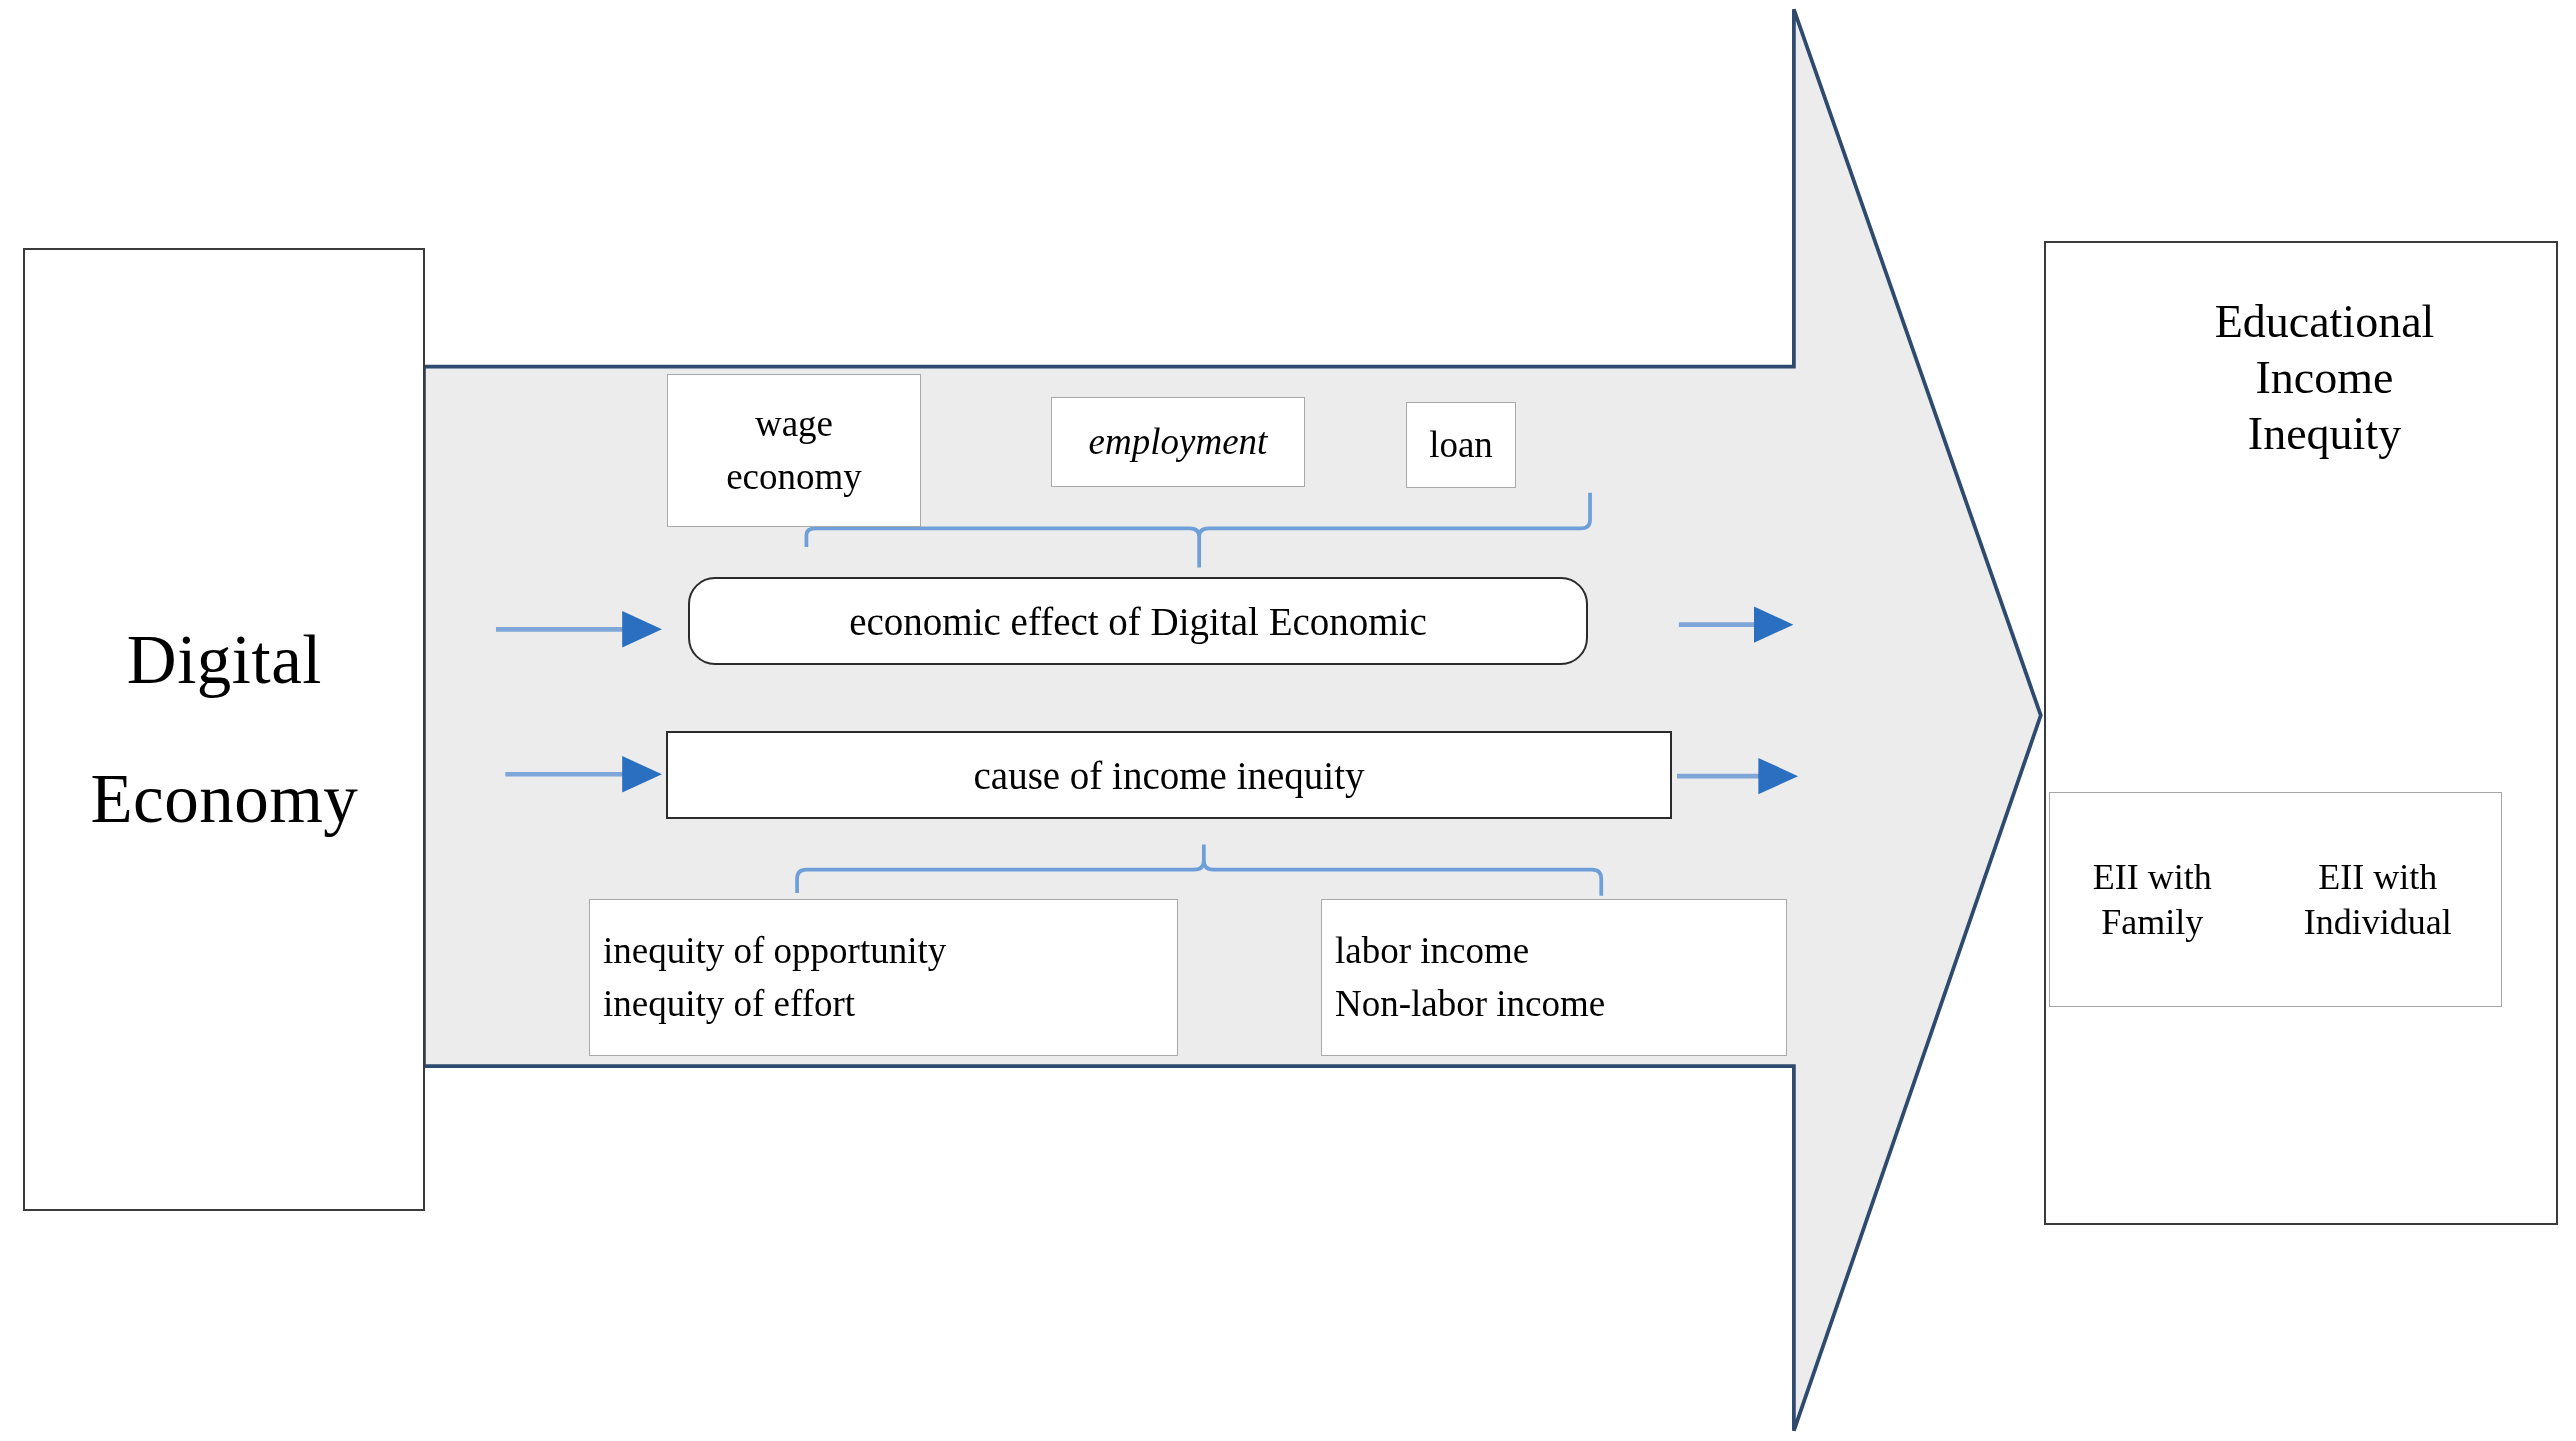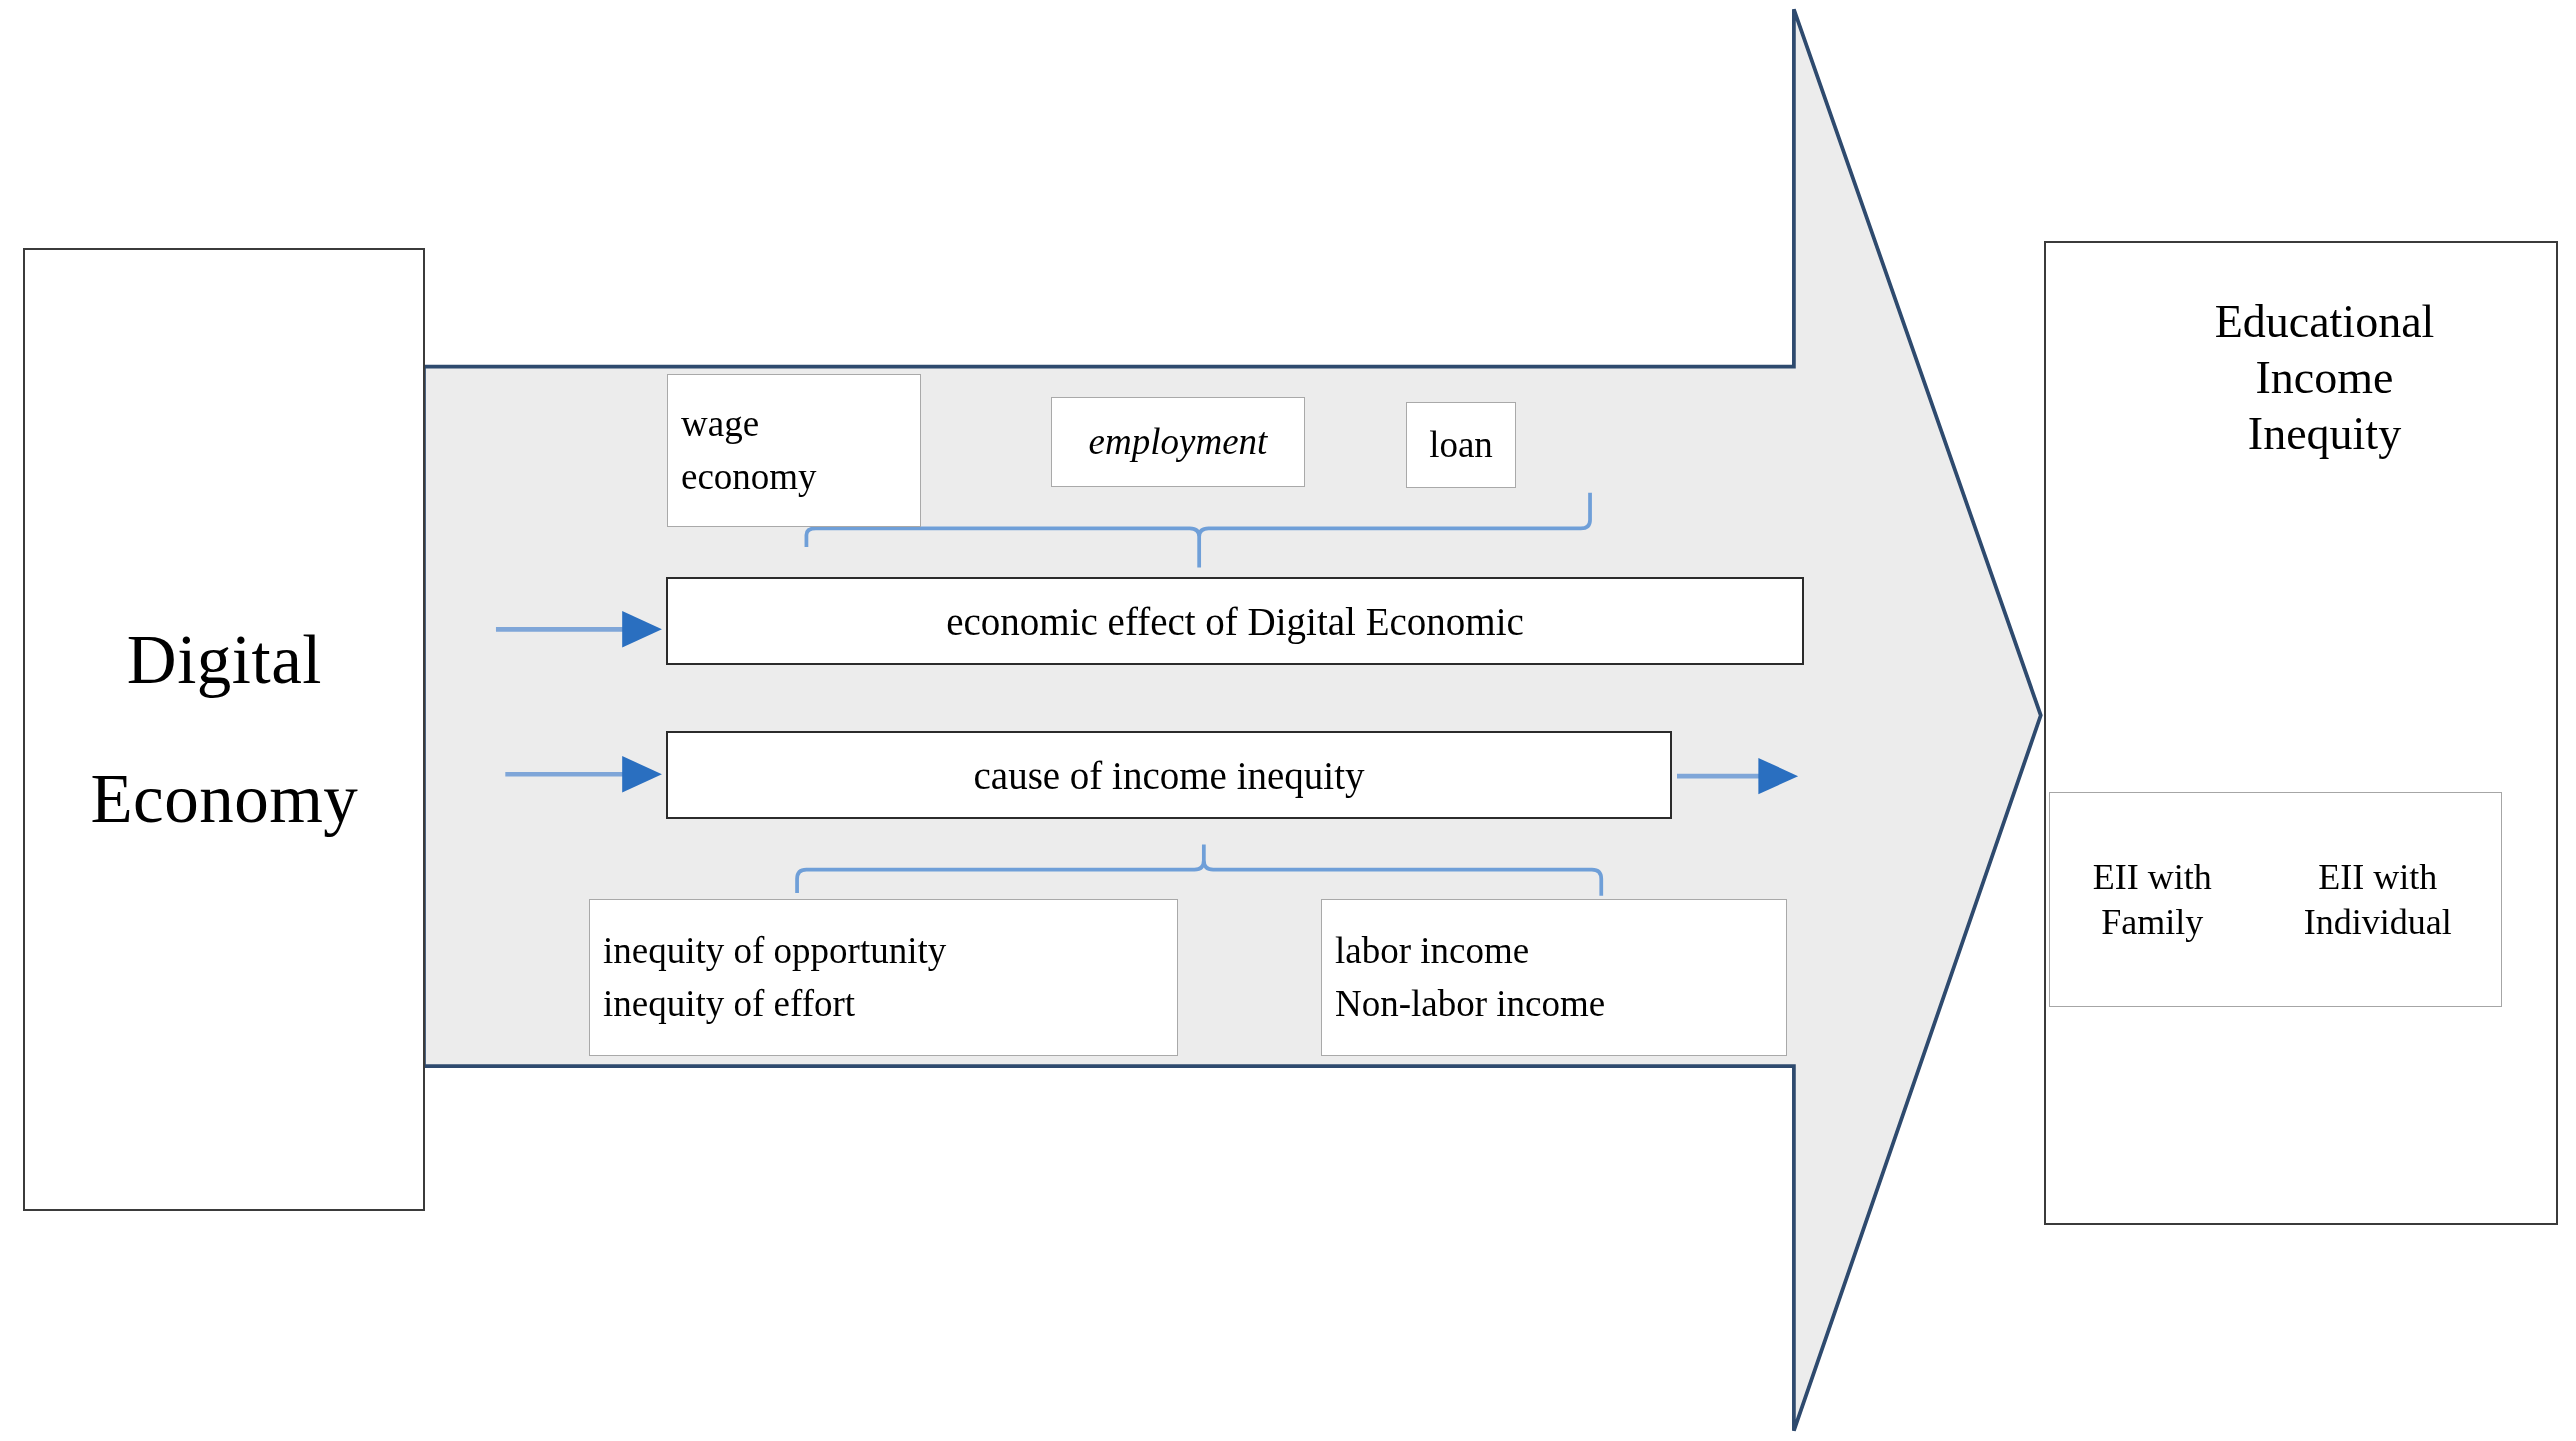--- a/index.html
+++ b/index.html
@@ -95,27 +95,27 @@
 
   .mainbox {
     border: 2.8px solid #2b2b2b;
     align-items: center;
     justify-content: center;
     text-align: center;
     z-index: 4;
   }
   .mainbox .l { font-size: 39px; color: #000; }
 
-  #box-wage-economy   { left: 667px;  top: 374px; width: 254px; height: 153px; }
+  #box-wage-economy   { left: 667px;  top: 374px; width: 254px; height: 153px; align-items: center; }
   #box-employment     { left: 1051px; top: 397px; width: 254px; height: 90px;
                         align-items: center; text-align: center; font-style: italic; }
   #box-loan           { left: 1406px; top: 402px; width: 110px; height: 86px;
                         align-items: center; text-align: center; }
 
-  #box-economic-effect { left: 666px; top: 577px; width: 1138px; height: 88px; }
+  #box-economic-effect { left: 688px; top: 577px; width: 900px; height: 88px; border-radius: 27px; }
   #box-cause-income    { left: 666px; top: 731px; width: 1006px; height: 88px; }
 
   #box-inequity-group  { left: 589px;  top: 899px; width: 589px; height: 157px; }
   #box-income-group    { left: 1321px; top: 899px; width: 466px; height: 157px; }
 
   
   #connectors {
     position: absolute;
     left: 0; top: 0;
     width: 2576px; height: 1441px;

